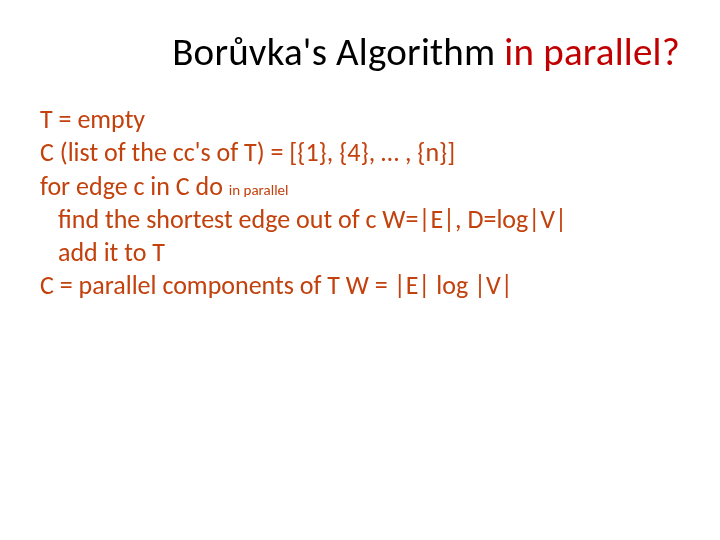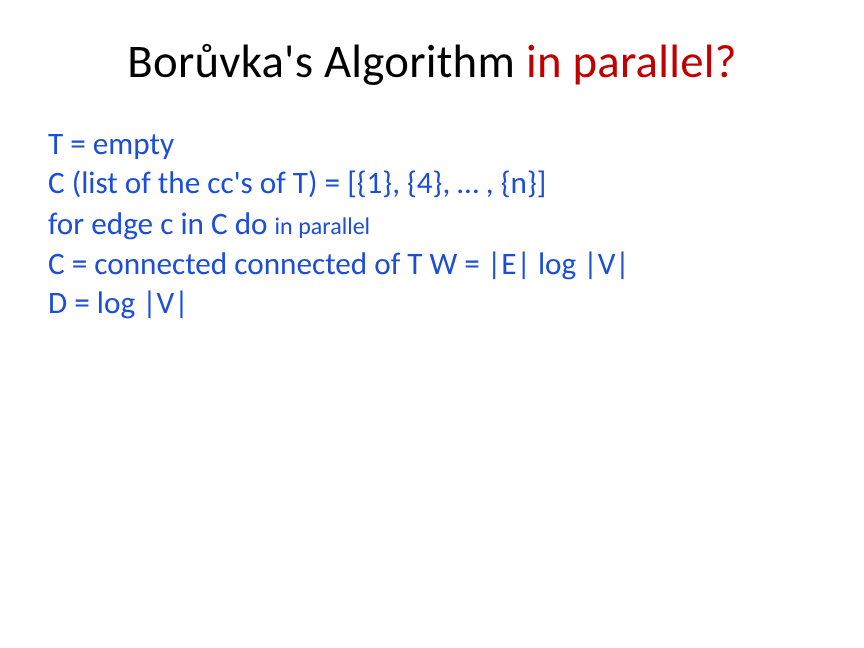--- a/index.html
+++ b/index.html
@@ -13,48 +13,49 @@
   }
   .slide {
     box-sizing: border-box;
     width: 720px;
     height: 540px;
     padding: 24px 40px 20px 40px;
   }
   .title {
     font-size: 39px;
     font-weight: 400;
-    text-align: center;
+    text-align: right;
     margin: 4px 0 28px 0;
     letter-spacing: 0.2px;
   }
   .title .black { color: #000; }
   .title .red { color: #c00000; }
   .body {
     font-size: 26px;
     line-height: 1.28;
-    color: #1d4ed8;
+    color: #c2410c;
   }
   .line { white-space: nowrap; }
   .indent { padding-left: 18px; }
-  .inpar { font-size: 20px; }
+  .inpar { font-size: 15px; }
   .sup { font-size: 0.65em; vertical-align: super; }
 </style>
 </head>
 <body>
 
 <div class="slide">
 
   <div class="title">
     <span class="black">Borůvka's Algorithm </span><span class="red">in parallel?</span>
   </div>
 
   <div class="body">
     <div class="line">T = empty</div>
     <div class="line">C  (list of the cc's of T) = [{1}, {4}, … , {n}]</div>
     <div class="line">
       <span>for edge c in C do </span><span class="inpar">in parallel</span>
     </div>
-    <div class="line">C = connected connected of T    W = |E| log |V|</div>
-    <div class="line">                                                             D = log |V|</div>
+    <div class="line indent">find the shortest edge out of c    W=|E|, D=log|V|</div>
+    <div class="line indent">add it to T</div>
+    <div class="line">C = parallel components of T    W = |E| log |V|</div>
   </div>
 
 </div>
 
 </body></html>

